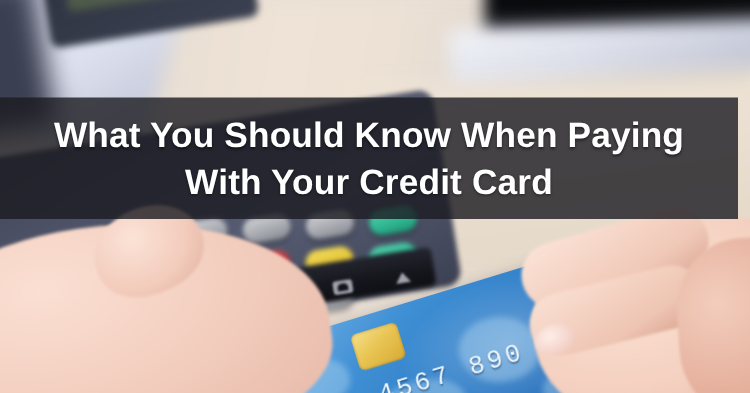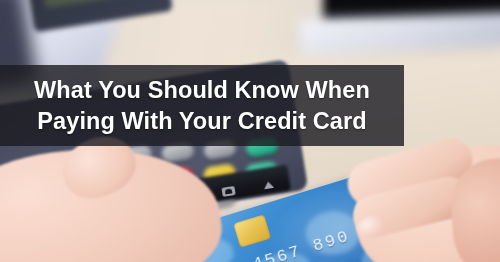--- a/index.html
+++ b/index.html
@@ -273,21 +273,21 @@
     width: 110px; height: 120px;
     border-radius: 40%;
     background: radial-gradient(ellipse at 25% 35%, #f3cdbd 0%, #e3ad99 60%, #cf917c 100%);
     transform: rotate(-4deg);
   }
 
   
   .overlay-band {
     position: absolute;
     left: 0; top: 65px;
-    width: 404px; height: 81px;
+    width: 492px; height: 81px;
     background: rgba(26, 26, 32, 0.80);
     display: flex;
     align-items: center;
     justify-content: center;
   }
   .overlay-title {
     margin: 0;
     width: 100%;
     text-align: center;
     color: #ffffff;

